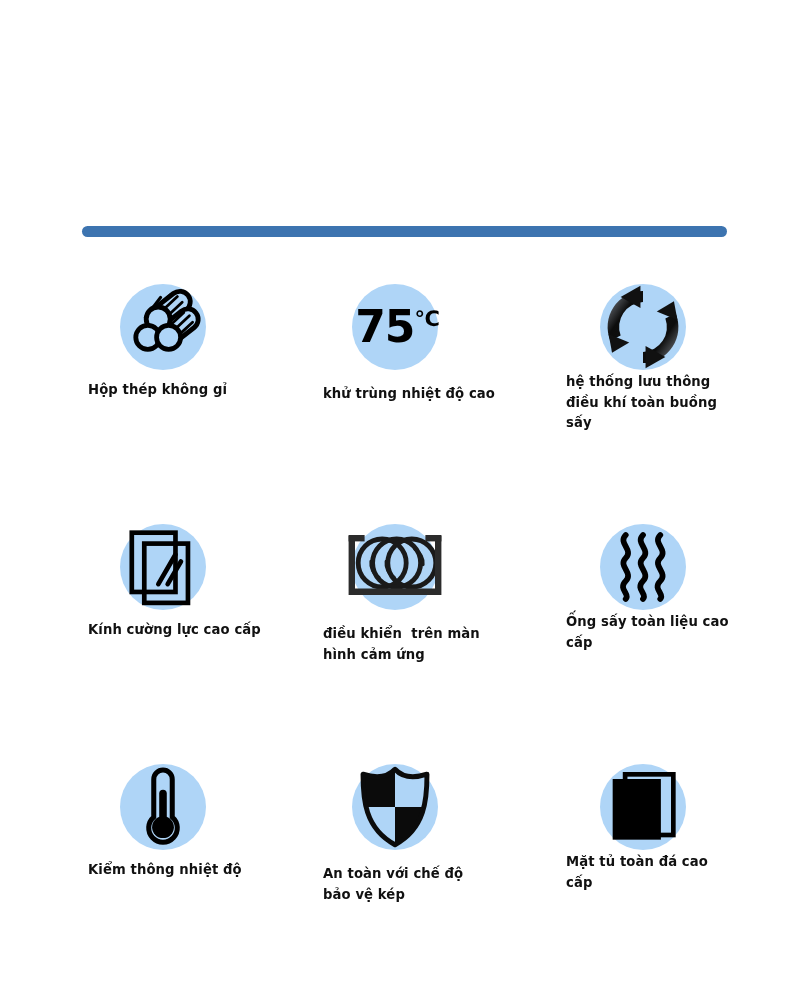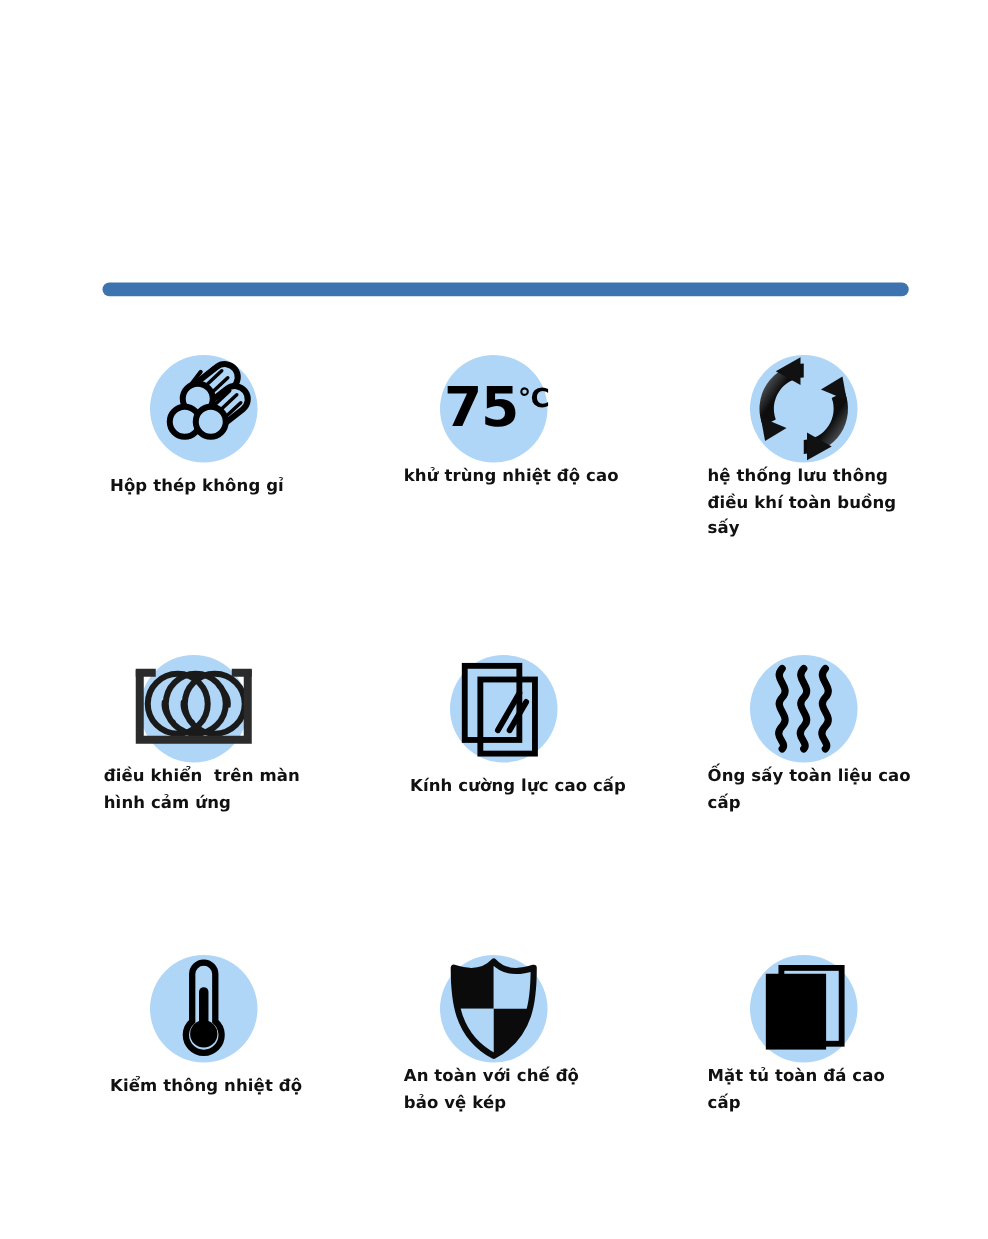--- a/index.html
+++ b/index.html
@@ -77,21 +77,21 @@
     position: absolute;
     font-weight: bold;
     font-size: 13.2px;
     line-height: 20.5px;
     color: #111111;
     letter-spacing: 0.1px;
     white-space: pre-wrap;
     width: 185px;
   }
   .feature.col0 .feature-label { left: 6px;  top: 112px; }
-  .feature.col1 .feature-label { left: 1px;  top: 104px; }
+  .feature.col1 .feature-label { left: 1px;  top: 116px; }
   .feature.col2 .feature-label { left: 4px;  top: 104px; }
 
   
   .temp-text {
     font-family: "DejaVu Sans", "Liberation Sans", sans-serif;
     font-weight: bold;
     font-size: 44px;
     color: #000;
     line-height: 1;
     letter-spacing: -1px;
@@ -172,52 +172,52 @@
           <path d="M53 98 L53 72 L76 85 Z" fill="#111"></path>
           <path d="M10 58 L34 68 L14 80 Z" fill="#111"></path>
           <path d="M90 42 L66 32 L86 20 Z" fill="#111"></path>
         </svg>
       </div>
       <div class="feature-label">hệ thống lưu thông
 điều khí toàn buồng
 sấy</div>
     </div>
 
+    <div class="feature col0">
+      <div class="icon-badge">
+        <svg width="78" height="78" viewBox="0 0 100 100">
+          <rect x="10" y="6" width="56" height="76" fill="none" stroke="#000" stroke-width="6"></rect>
+          <rect x="26" y="20" width="56" height="76" fill="none" stroke="#000" stroke-width="6"></rect>
+          <line x1="44" y1="72" x2="66" y2="34" stroke="#000" stroke-width="6" stroke-linecap="round"></line>
+          <line x1="56" y1="72" x2="73" y2="43" stroke="#000" stroke-width="6" stroke-linecap="round"></line>
+        </svg>
+      </div>
+      <div class="feature-label">Kính cường lực cao cấp</div>
+    </div>
+
     <div class="feature col1">
       <div class="icon-badge">
         <svg width="96" height="76" viewBox="0 0 120 90">
           <g fill="none" stroke="#1a1a1a" stroke-width="6">
             <circle cx="44" cy="40" r="30"></circle>
             <circle cx="62" cy="40" r="30"></circle>
             <circle cx="81" cy="40" r="30"></circle>
           </g>
           <g fill="none" stroke="#1a1a1a" stroke-width="4" stroke-linecap="round">
             <path d="M30 38 A20 20 0 0 0 40 58"></path>
             <path d="M49 38 A20 20 0 0 0 59 58"></path>
             <path d="M95 42 A20 20 0 0 0 85 23"></path>
           </g>
           <path d="M6 6 L6 76 L114 76 L114 6" fill="none" stroke="#2b2b2b" stroke-width="8" stroke-linejoin="miter"></path>
           <line x1="2" y1="9" x2="22" y2="9" stroke="#2b2b2b" stroke-width="8"></line>
           <line x1="98" y1="9" x2="118" y2="9" stroke="#2b2b2b" stroke-width="8"></line>
         </svg>
       </div>
       <div class="feature-label">điều khiển  trên màn
 hình cảm ứng</div>
-    </div>
-
-    <div class="feature col0">
-      <div class="icon-badge">
-        <svg width="78" height="78" viewBox="0 0 100 100">
-          <rect x="10" y="6" width="56" height="76" fill="none" stroke="#000" stroke-width="6"></rect>
-          <rect x="26" y="20" width="56" height="76" fill="none" stroke="#000" stroke-width="6"></rect>
-          <line x1="44" y1="72" x2="66" y2="34" stroke="#000" stroke-width="6" stroke-linecap="round"></line>
-          <line x1="56" y1="72" x2="73" y2="43" stroke="#000" stroke-width="6" stroke-linecap="round"></line>
-        </svg>
-      </div>
-      <div class="feature-label">Kính cường lực cao cấp</div>
     </div>
 
     <div class="feature col2">
       <div class="icon-badge">
         <svg width="58" height="74" viewBox="0 0 70 90">
           <g fill="none" stroke="#000" stroke-width="7" stroke-linecap="round">
             <path d="M14 6 C4 16 24 24 14 34 C4 44 24 52 14 62 C4 72 20 78 14 84"></path>
             <path d="M35 6 C25 16 45 24 35 34 C25 44 45 52 35 62 C25 72 41 78 35 84"></path>
             <path d="M56 6 C46 16 66 24 56 34 C46 44 66 52 56 62 C46 72 62 78 56 84"></path>
           </g>

